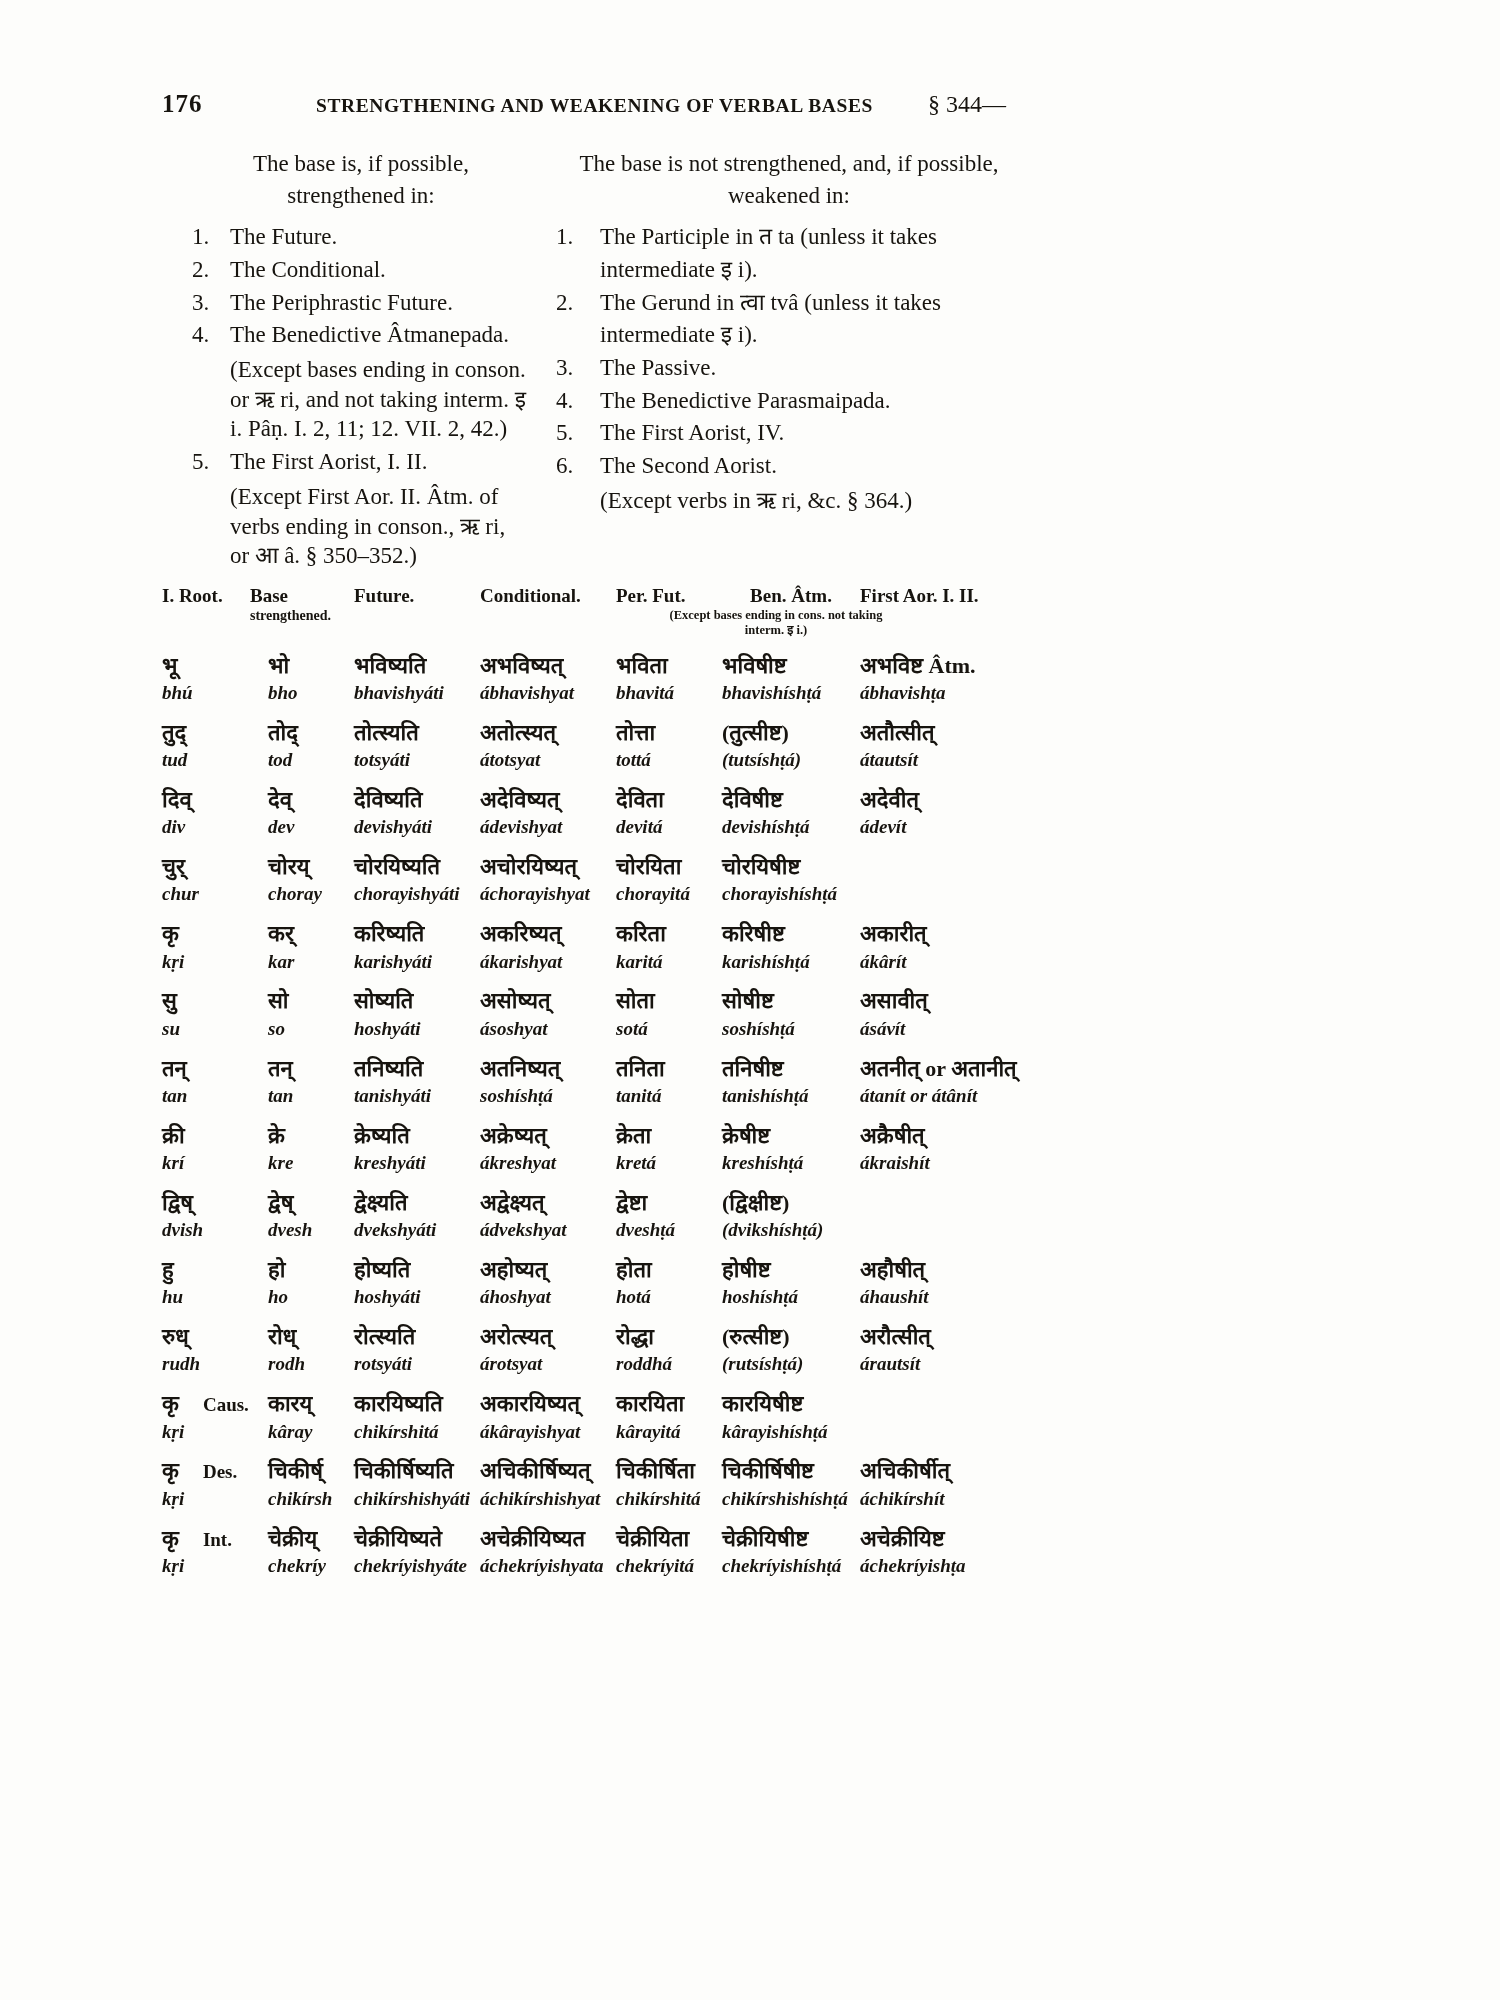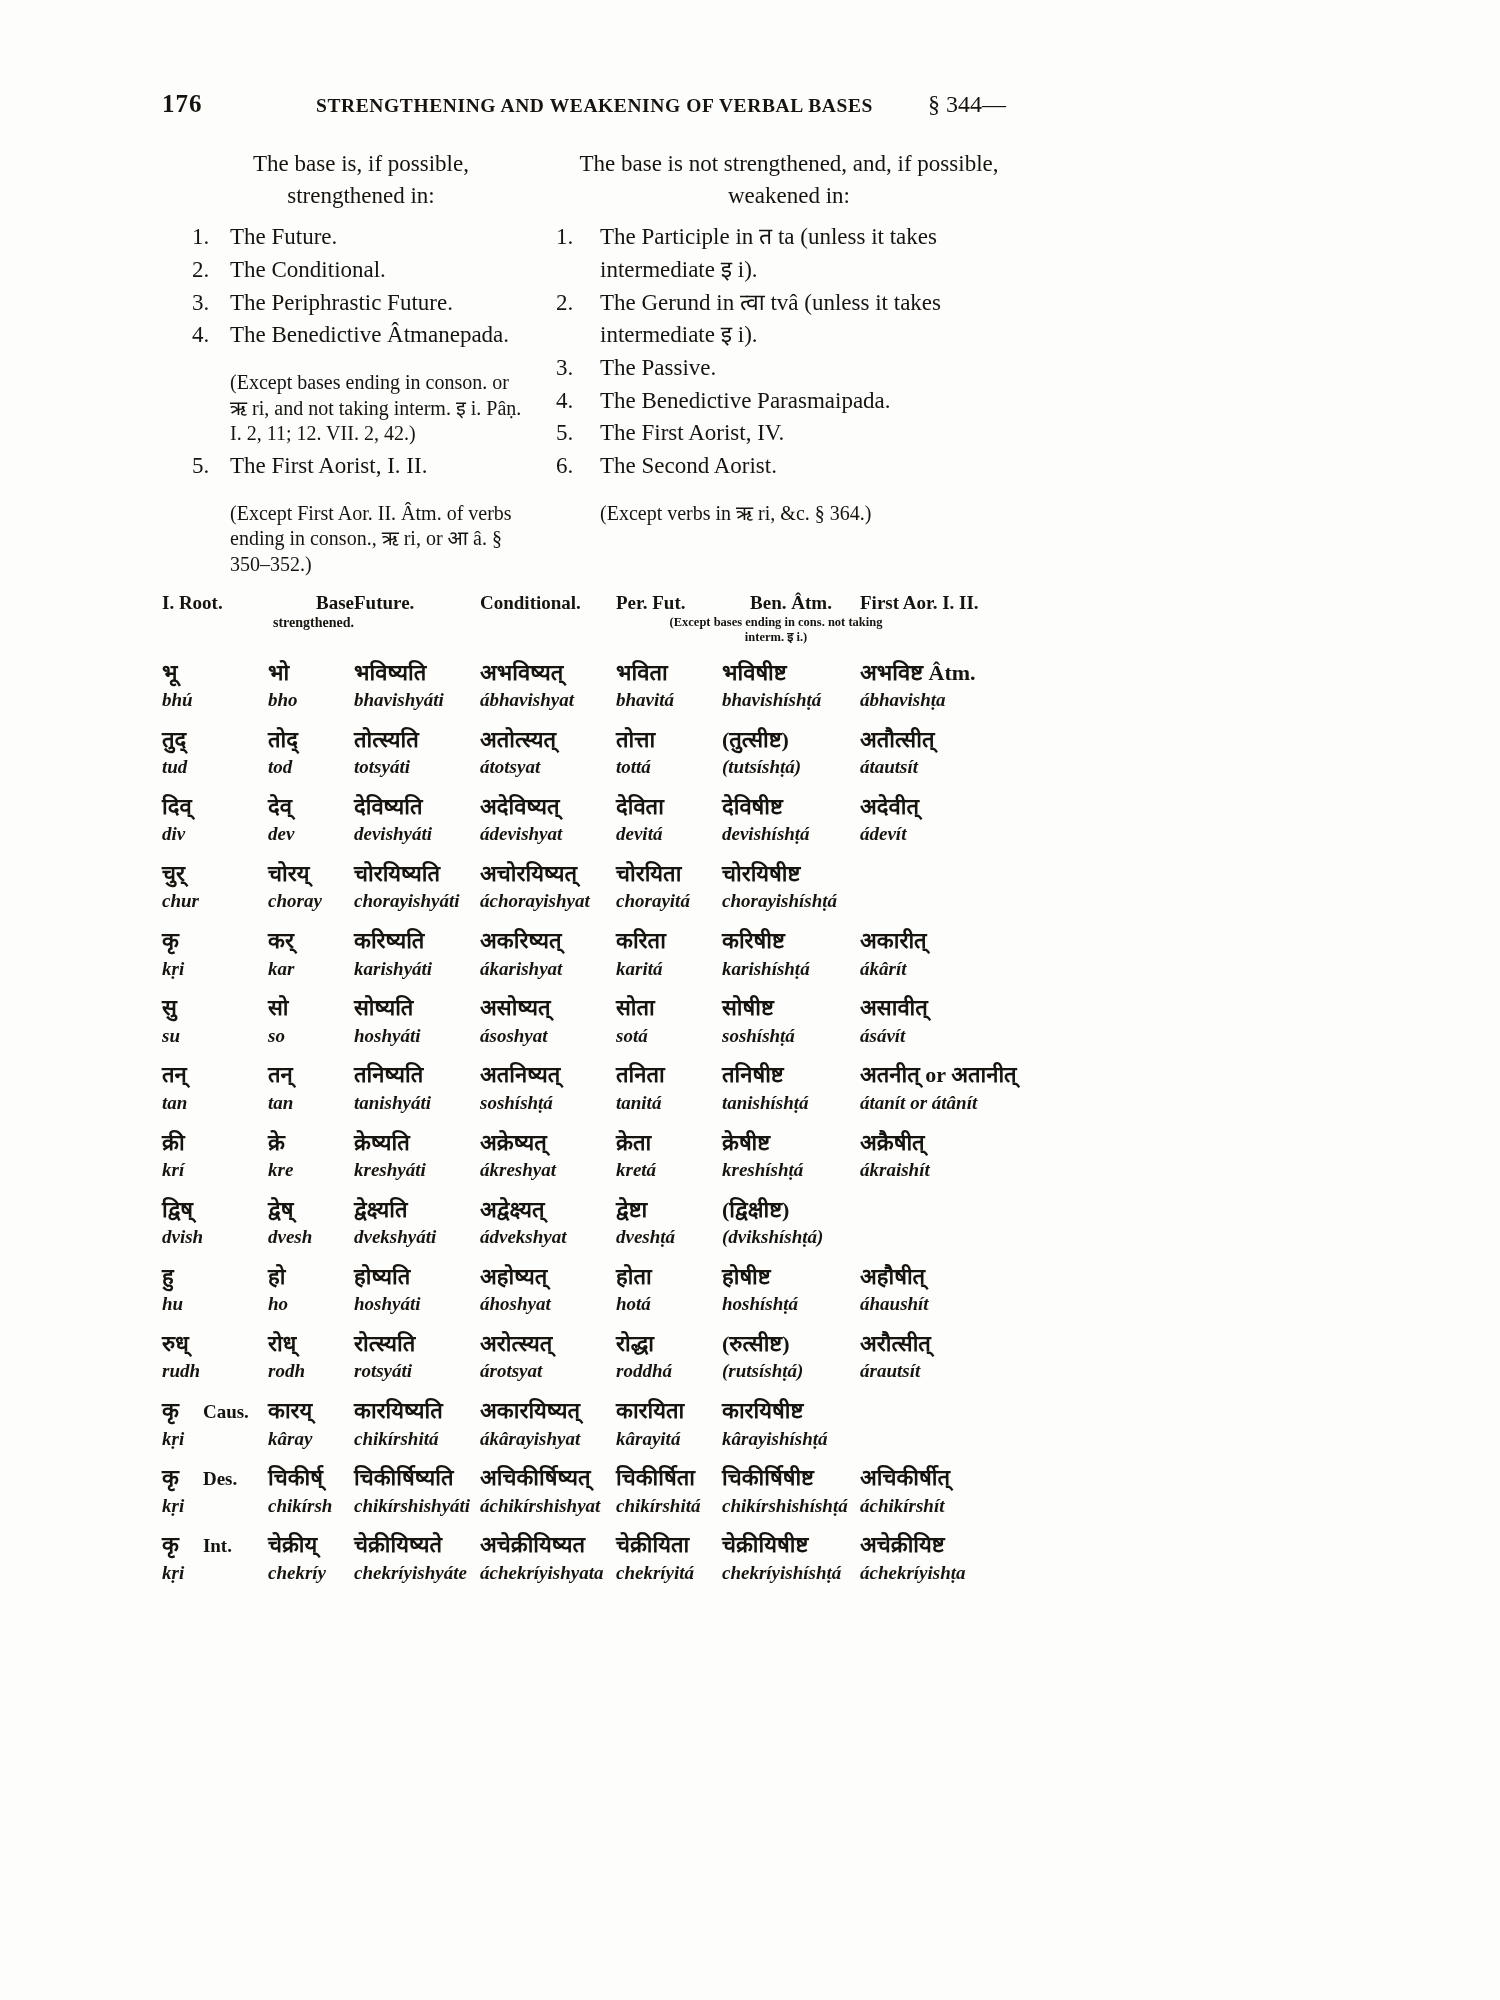--- a/index.html
+++ b/index.html
@@ -24,32 +24,32 @@
   .intro { display: flex; margin-top: 30px; }
   .intro-left { width: 350px; }
   .intro-right { flex: 1; margin-left: 44px; }
   .intro-heading { text-align: center; font-size: 23px; line-height: 1.38; margin-bottom: 10px; }
   .intro-left .intro-heading { padding-left: 48px; }
   .intro-item { position: relative; font-size: 23px; line-height: 1.42; }
   .intro-left .intro-item { padding-left: 68px; }
   .intro-left .intro-item .num { position: absolute; left: 30px; }
   .intro-right .intro-item { padding-left: 44px; }
   .intro-right .intro-item .num { position: absolute; left: 0; }
-  .note { font-size: 20px; line-height: 1.28; margin-top: 18px; margin-bottom: 3px; }
+  .note { font-size: 23px; line-height: 1.28; margin-top: 3px; margin-bottom: 3px; }
   .intro-left .note { width: 300px; }
 
   
   .vtable { margin-top: 12px; }
   .thead, .trow {
     display: grid;
     grid-template-columns: 88px 104px 126px 136px 106px 138px 162px;
   }
   .th { font-size: 19px; font-weight: 700; line-height: 1.2; }
   .th .sub { font-size: 14px; font-weight: 700; }
-  .thc1 { text-align: right; font-family: Liberation Serif, serif; }
+  .thc1 { text-align: left; font-family: Liberation Serif, serif; }
   .thc5 { text-align: center; }
   .thc5 .sub { font-size: 12.5px; line-height: 1.18; margin-left: -60px; width: 228px; }
   .trow { margin-top: 15px; }
   .tcell { overflow: visible; }
   .colc1 { padding-left: 18px; }
   .line1 { display: flex; align-items: baseline; }
   .dev { font-size: 22px; font-weight: 700; line-height: 1.2; white-space: nowrap; }
   .trl { font-size: 19px; font-style: italic; font-weight: 700; line-height: 1.25; margin-top: 2px; white-space: nowrap; }
   .marker { font-size: 19px; font-weight: 700; font-style: normal; margin-left: 24px; white-space: nowrap; }
 </style>

